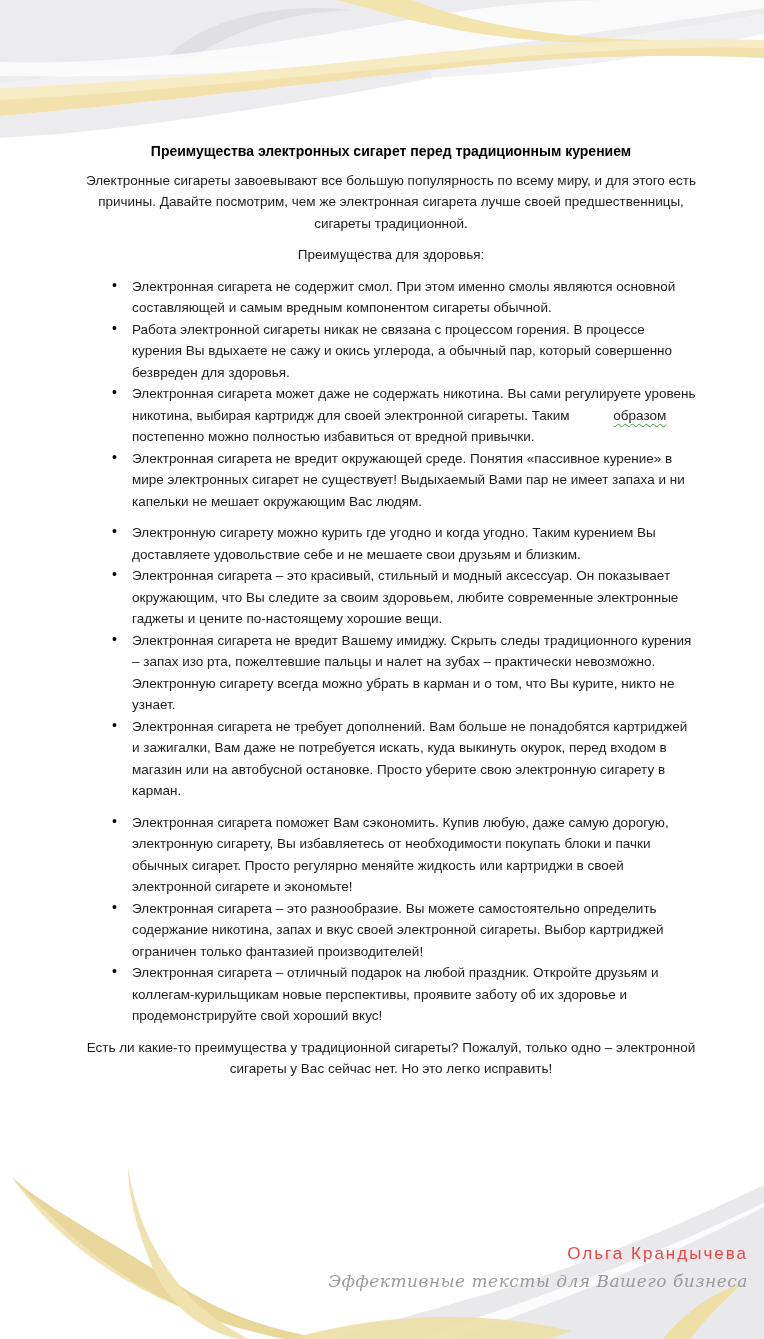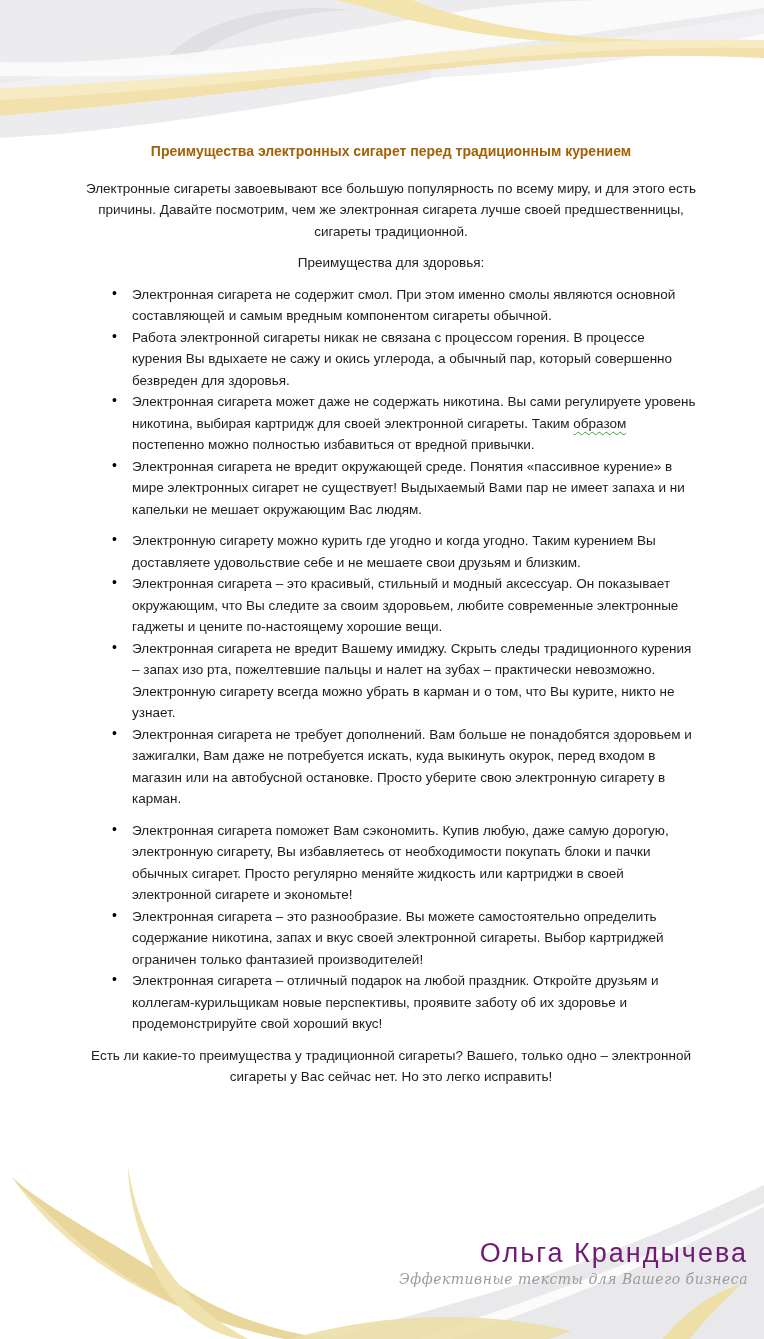--- a/index.html
+++ b/index.html
@@ -8,45 +8,46 @@
     overflow:hidden;font-family:"Liberation Sans",sans-serif;color:#1d1d1f;
   }
   .header-art,.footer-art{position:absolute;left:0;display:block;}
   .header-art{top:0;}
   .footer-art{bottom:0;}
   .content{
     position:absolute;left:84px;top:141px;width:614px;
     font-size:13.5px;line-height:21.5px;
   }
   .doc-title{
-    font-size:14px;font-weight:bold;color:#a16207;
-    text-align:center;margin:0 0 15px;line-height:21.5px;
+    font-size:14px;font-weight:bold;color:#000000;
+    text-align:center;margin:0 0 7px;line-height:21.5px;
   }
   .para,.section-heading{margin:0 0 10px;text-align:center;}
   .bullet-list{list-style:none;margin:0 0 10px;padding:0;}
   .bullet-list li{position:relative;padding-left:48px;margin:0;}
   .dot{
     position:absolute;left:28px;top:-1px;font-size:14px;color:#000;
   }
   .misspell{
     text-decoration-line:underline;
     text-decoration-style:wavy;
     text-decoration-color:#33a03c;
     text-decoration-thickness:1px;
     text-underline-offset:3px;
+    margin-left:40px;
   }
   .signature{
     position:absolute;right:16px;top:1237px;text-align:right;
   }
   .sig-name{
-    font-size:27px;line-height:33px;color:#701a75;letter-spacing:2px;
+    font-size:17px;line-height:33px;color:#ef4444;letter-spacing:2px;
   }
   .sig-tagline{
     margin-top:1px;font-family:"DejaVu Serif",serif;font-style:italic;
-    font-size:14px;color:#9b9b9d;letter-spacing:0.5px;
+    font-size:17px;color:#9b9b9d;letter-spacing:0.5px;
   }
 </style>
 </head>
 <body>
 
 <div class="page">
 
   <svg class="header-art" width="764" height="150" viewBox="0 0 764 150" aria-hidden="true">
     <path d="M0,0 H764 V14 C650,34 540,52 430,54 C300,57 150,62 0,84 Z" fill="#ececef"></path>
     <path d="M0,84 C150,62 300,57 430,54 C540,52 650,34 764,14 V34 C660,56 540,74 420,78 C280,83 130,92 0,108 Z" fill="#f1f1f4"></path>
@@ -104,41 +105,41 @@
       <li>
         <span class="dot">•</span>
         <span>Электронная сигарета – это красивый, стильный и модный аксессуар. Он показывает окружающим, что Вы следите за своим здоровьем, любите современные электронные гаджеты и цените по-настоящему хорошие вещи.</span>
       </li>
       <li>
         <span class="dot">•</span>
         <span>Электронная сигарета не вредит Вашему имиджу. Скрыть следы традиционного курения – запах изо рта, пожелтевшие пальцы и налет на зубах – практически невозможно. Электронную сигарету всегда можно убрать в карман и о том, что Вы курите, никто не узнает.</span>
       </li>
       <li>
         <span class="dot">•</span>
-        <span>Электронная сигарета не требует дополнений. Вам больше не понадобятся здоровьем и зажигалки, Вам даже не потребуется искать, куда выкинуть окурок, перед входом в магазин или на автобусной остановке. Просто уберите свою электронную сигарету в карман.</span>
+        <span>Электронная сигарета не требует дополнений. Вам больше не понадобятся картриджей и зажигалки, Вам даже не потребуется искать, куда выкинуть окурок, перед входом в магазин или на автобусной остановке. Просто уберите свою электронную сигарету в карман.</span>
       </li>
     </ul>
 
 
     <ul class="bullet-list">
       <li>
         <span class="dot">•</span>
         <span>Электронная сигарета поможет Вам сэкономить. Купив любую, даже самую дорогую, электронную сигарету, Вы избавляетесь от необходимости покупать блоки и пачки обычных сигарет. Просто регулярно меняйте жидкость или картриджи в своей электронной сигарете и экономьте!</span>
       </li>
       <li>
         <span class="dot">•</span>
         <span>Электронная сигарета – это разнообразие. Вы можете самостоятельно определить содержание никотина, запах и вкус своей электронной сигареты. Выбор картриджей ограничен только фантазией производителей!</span>
       </li>
       <li>
         <span class="dot">•</span>
         <span>Электронная сигарета – отличный подарок на любой праздник. Откройте друзьям и коллегам-курильщикам новые перспективы, проявите заботу об их здоровье и продемонстрируйте свой хороший вкус!</span>
       </li>
     </ul>
 
-    <p class="para">Есть ли какие-то преимущества у традиционной сигареты? Вашего, только одно – электронной сигареты у Вас сейчас нет. Но это легко исправить!</p>
+    <p class="para">Есть ли какие-то преимущества у традиционной сигареты? Пожалуй, только одно – электронной сигареты у Вас сейчас нет. Но это легко исправить!</p>
 
   </div>
 
   <div class="signature">
     <div class="sig-name">Ольга Крандычева</div>
     <div class="sig-tagline">Эффективные тексты для Вашего бизнеса</div>
   </div>
 
 </div>
 

